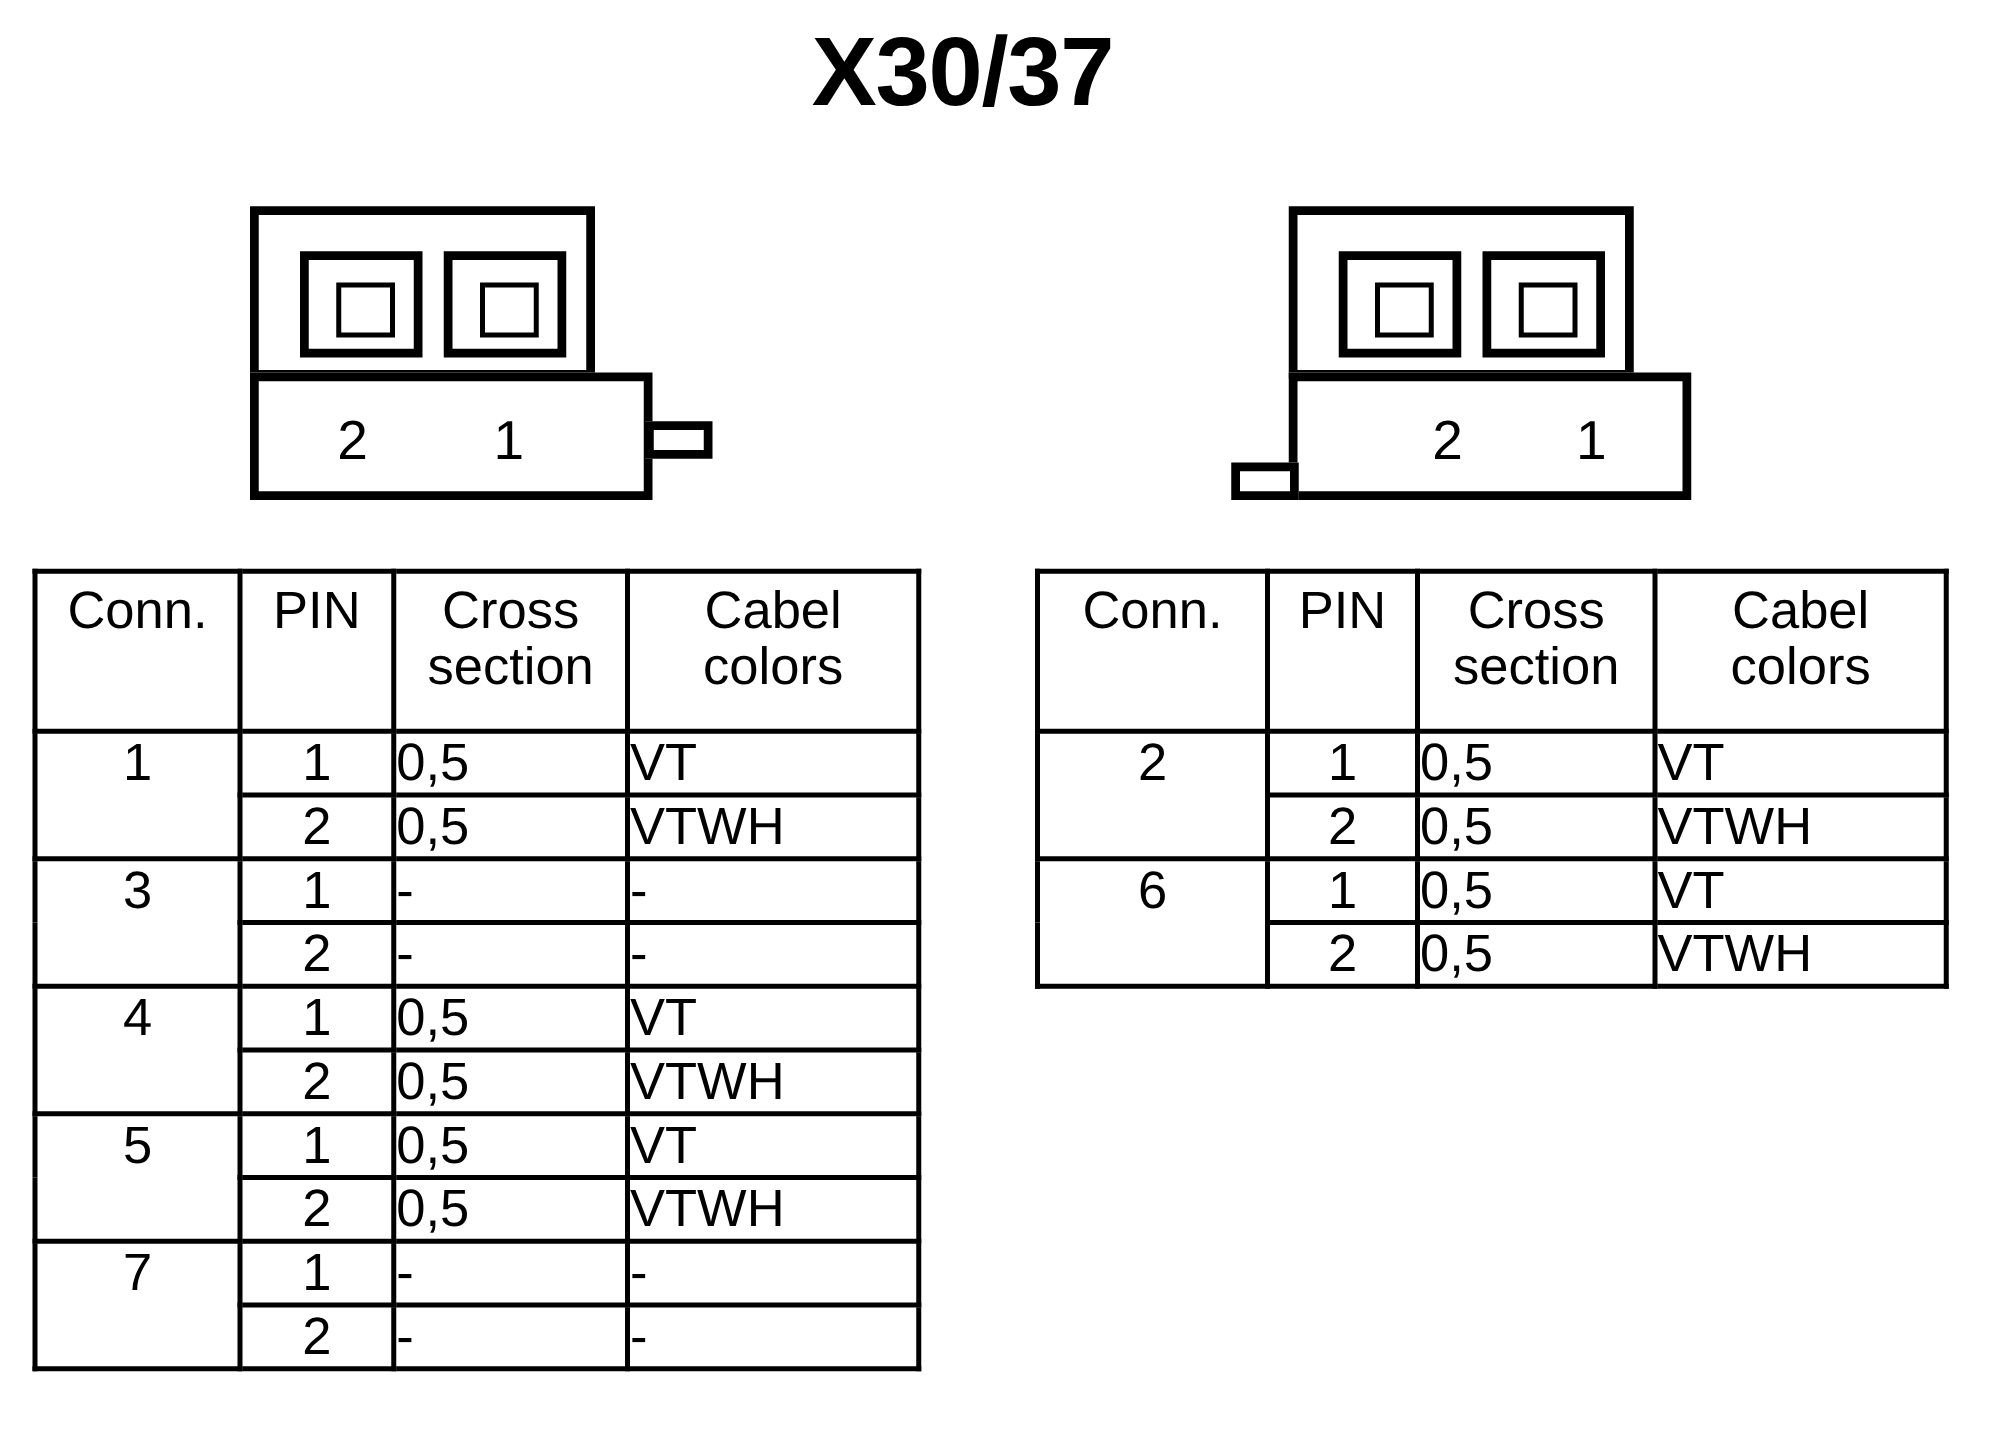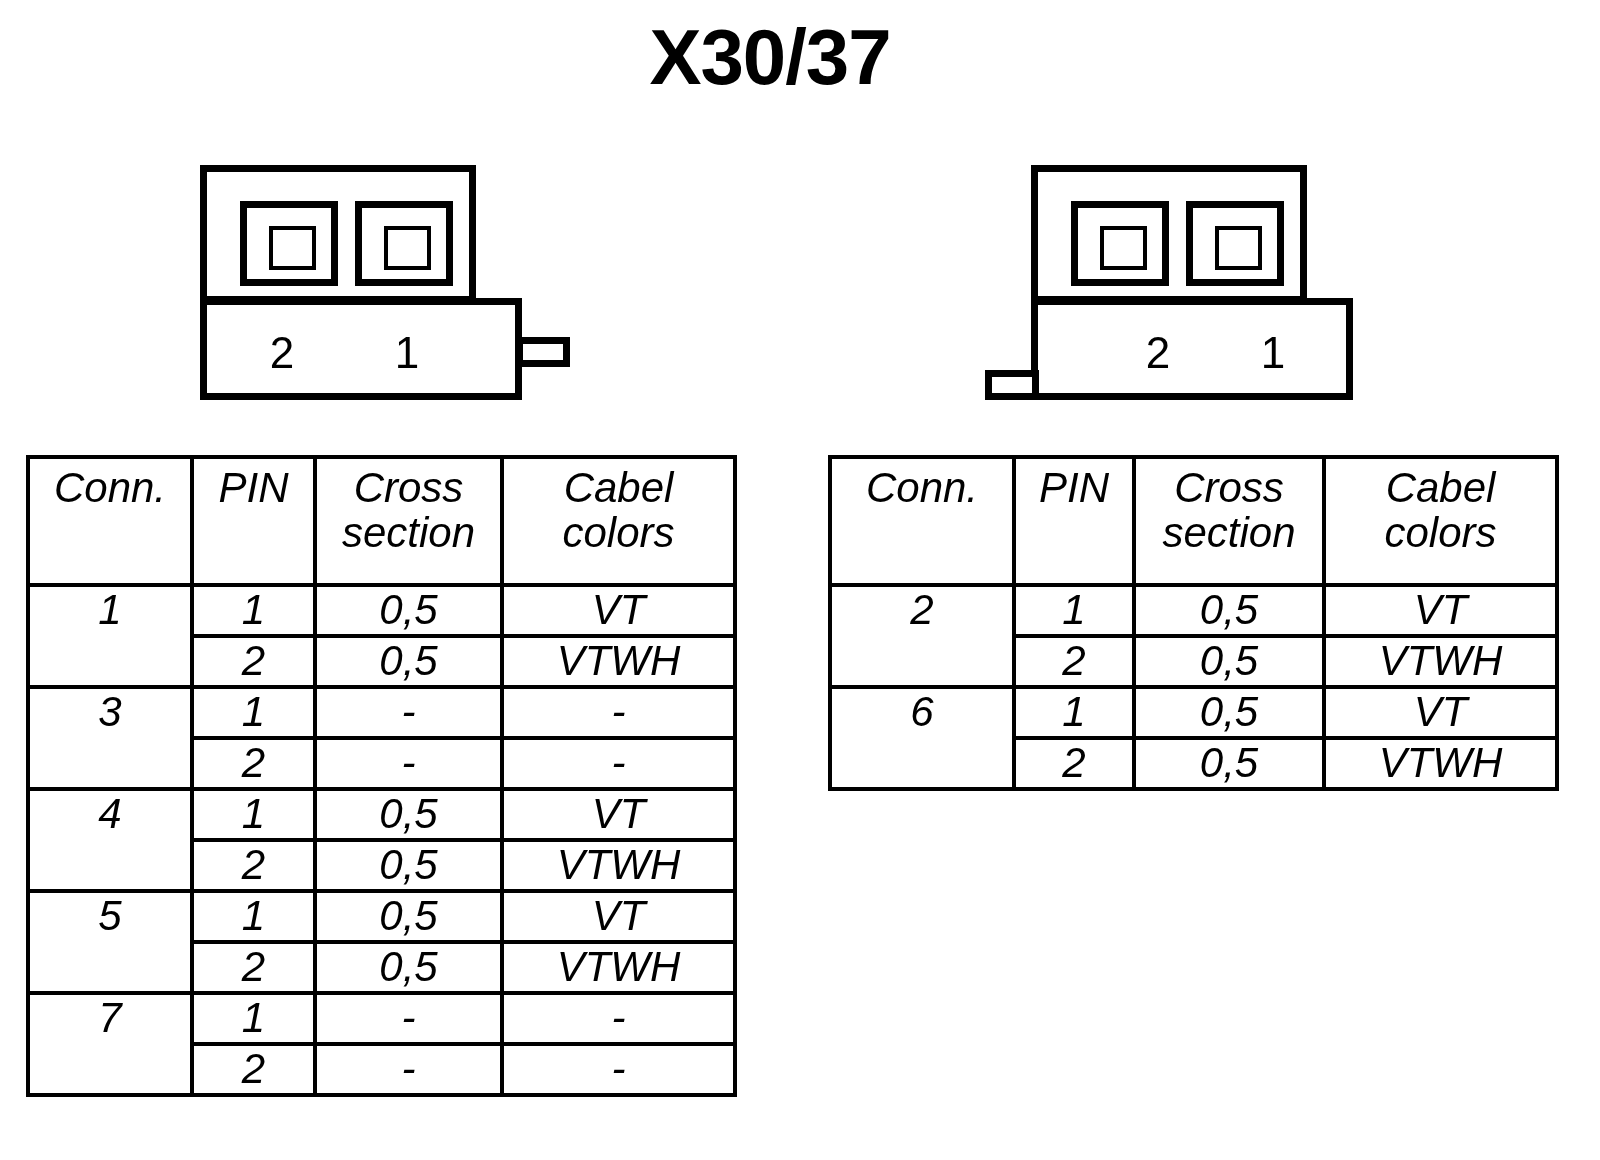--- a/index.html
+++ b/index.html
@@ -100,27 +100,27 @@
     text-align: center;
     vertical-align: top;
     padding-top: 2px;
   }
   .cell-pin {
     text-align: center;
     vertical-align: top;
     padding-top: 2px;
   }
   .cell-cross, .cell-color {
-    text-align: center;
+    text-align: left;
     padding-left: 8px;
     vertical-align: top;
     padding-top: 2px;
   }
   .thick-top { border-top-width: 7px; }
-  .pin-table { border: 0; font-style: italic; }
+  .pin-table { border: 0; }
 </style>
 </head>
 <body>
 
 <div id="page-title">X30/37</div>
 
 <div class="connector" style="left:200px; top:165px; width:380px; height:235px;">
 
   <div class="conn-upper" style="left:0px; top:0px; width:276px; height:138px;">
     <div class="pin-outer" style="left:33px; top:29px; width:98px; height:85px;">

